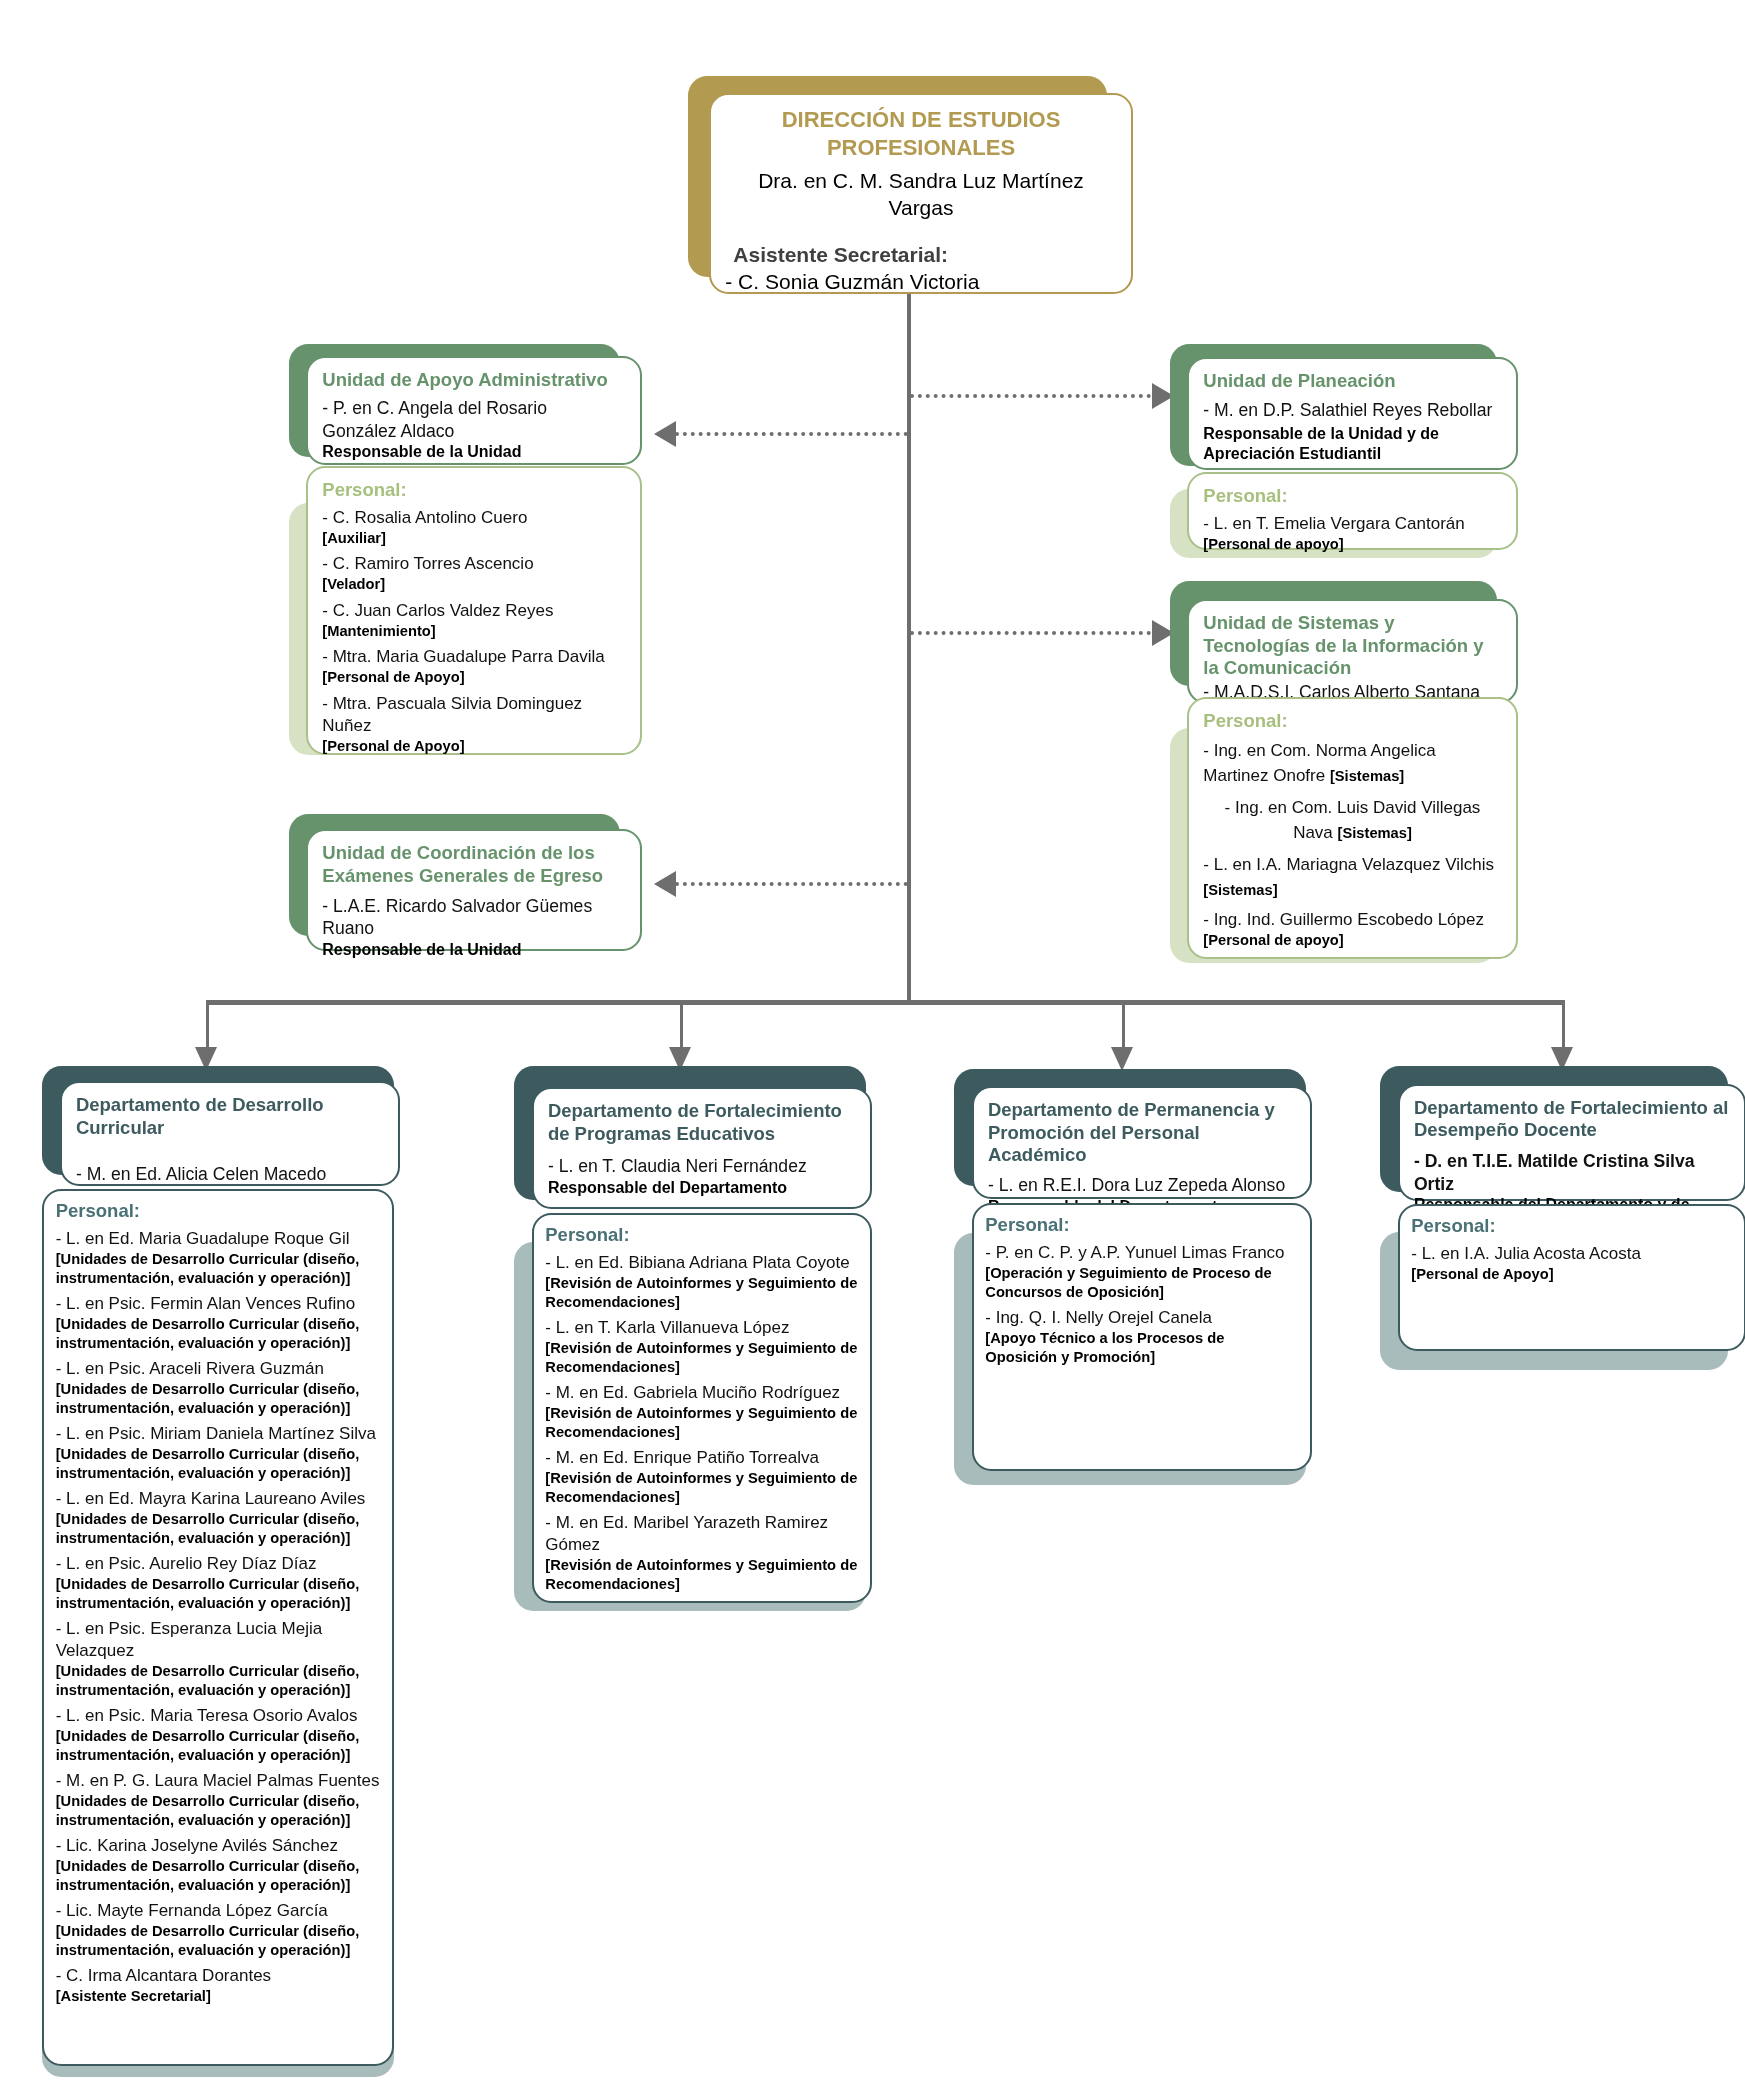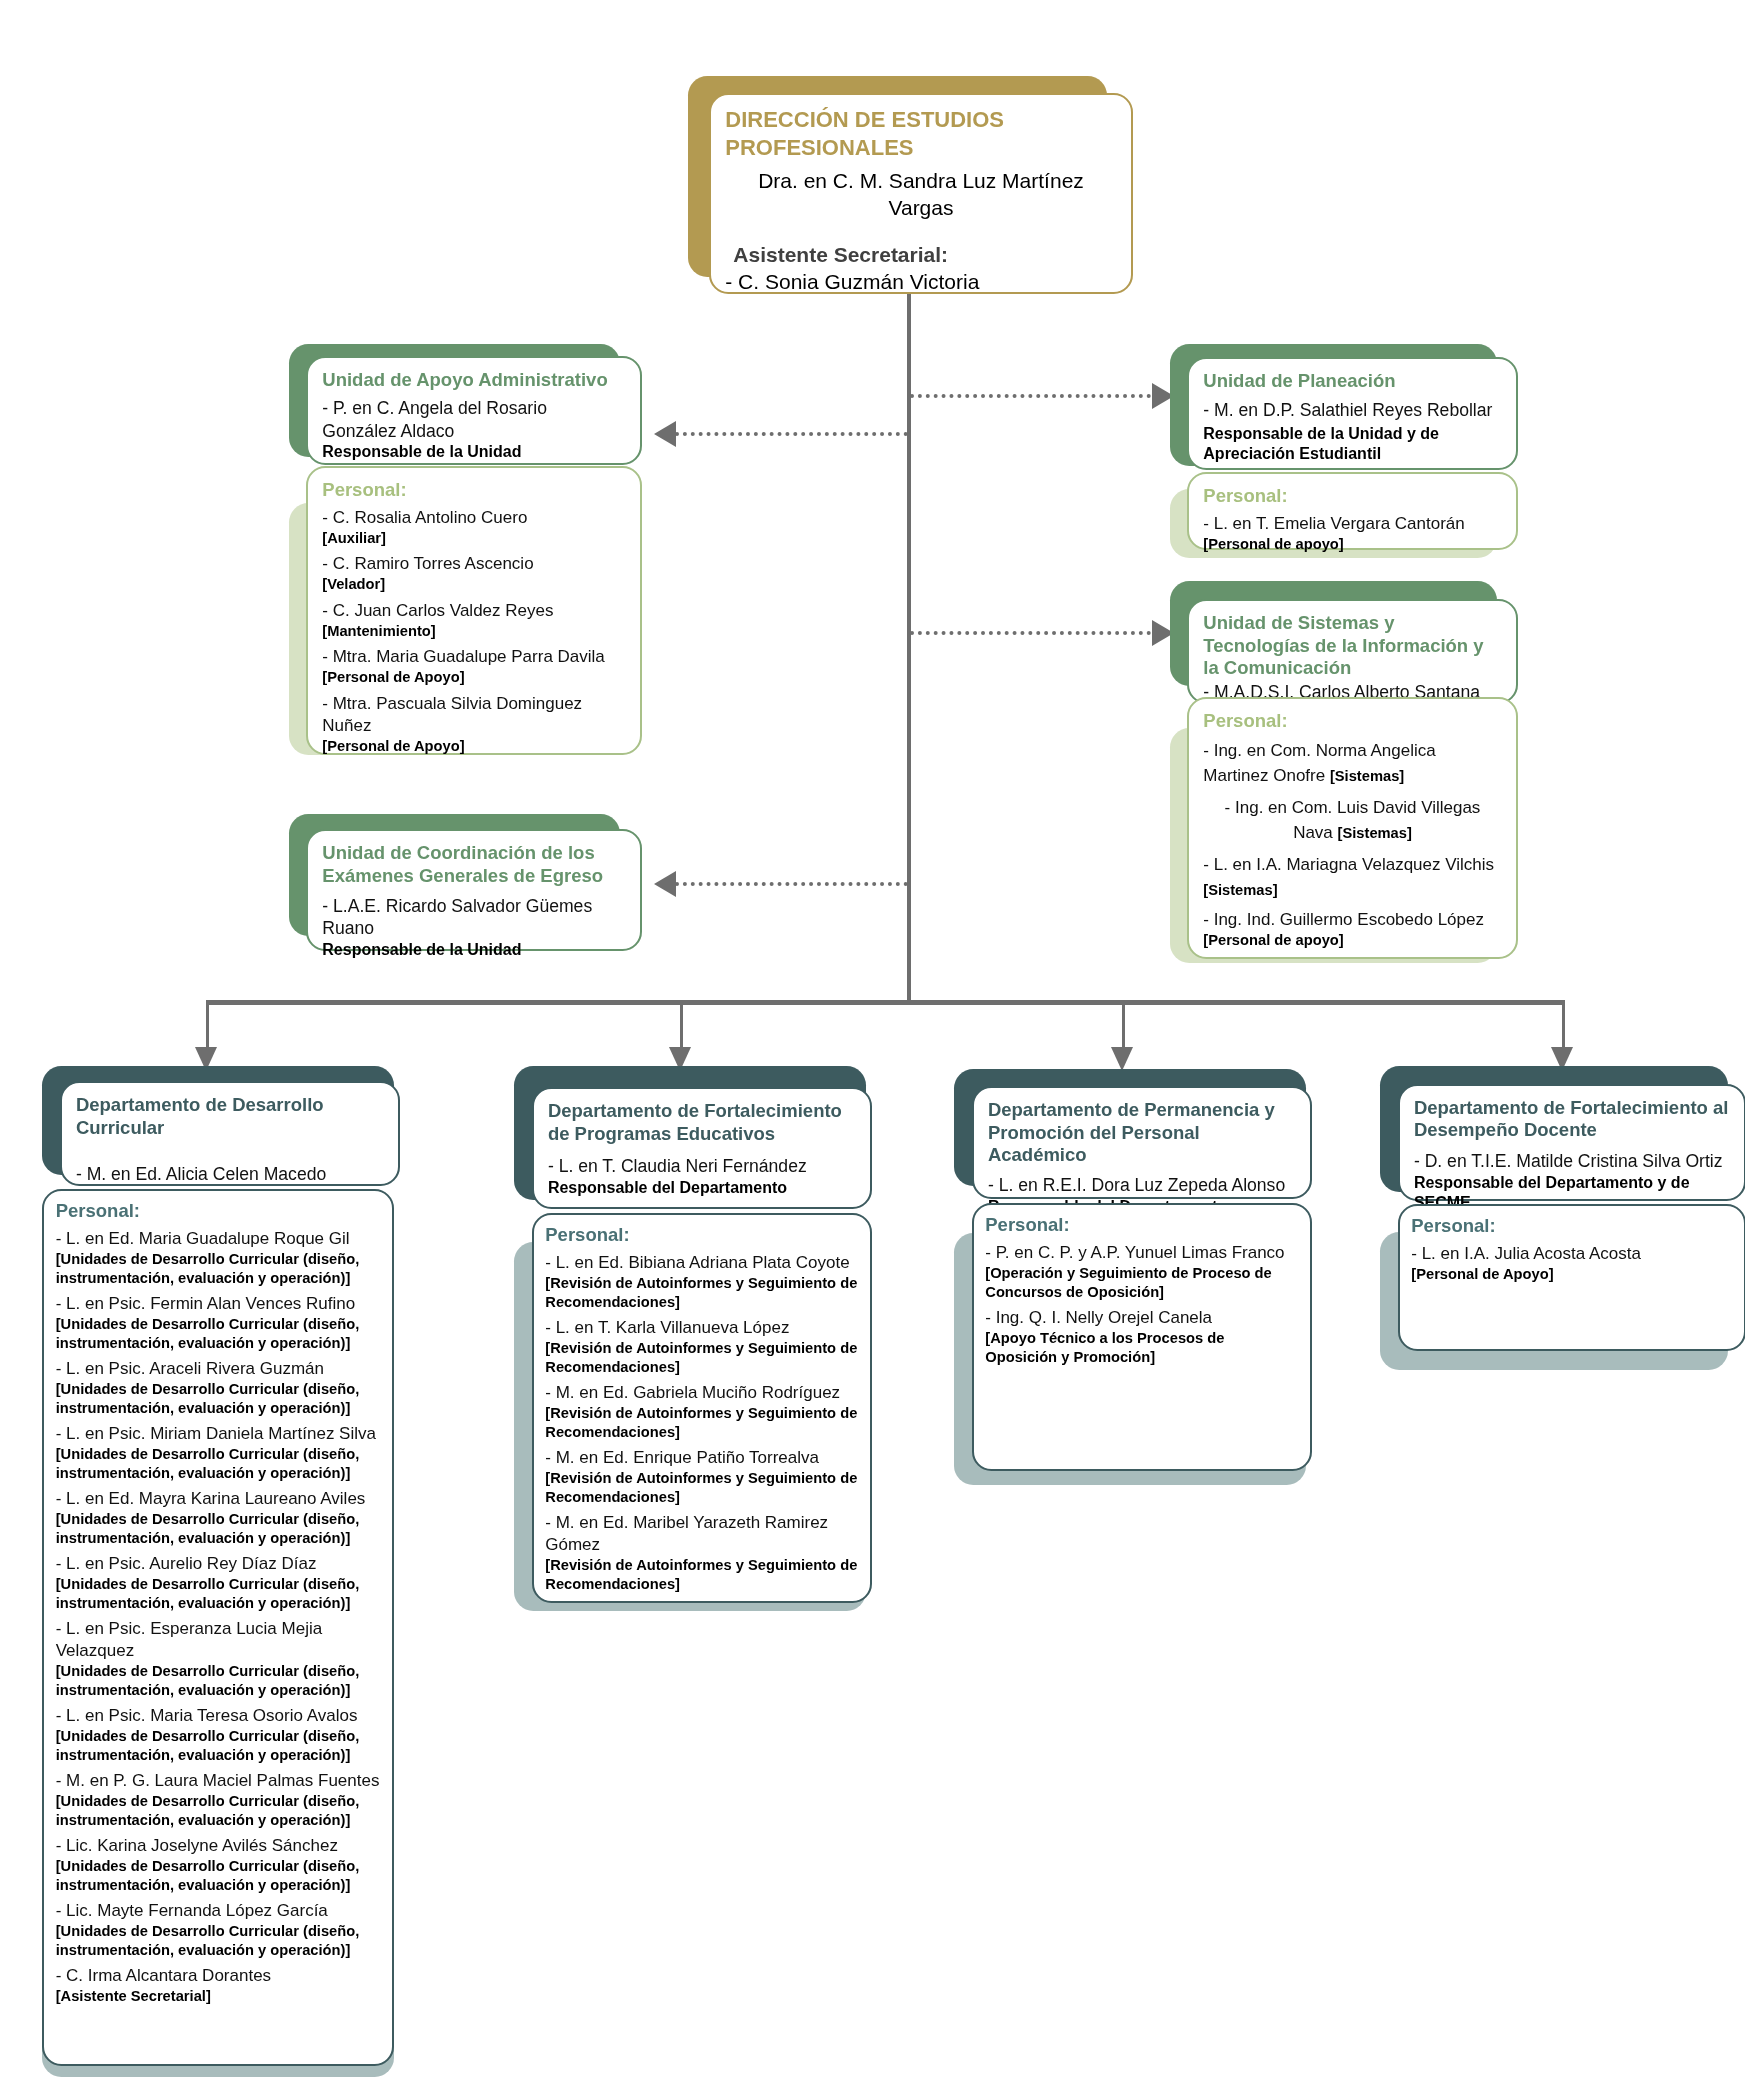--- a/index.html
+++ b/index.html
@@ -19,21 +19,21 @@
     position:absolute; background:#ffffff;
     border-radius:19.3px;
   }
   .panel-inner { padding:11px 14.3px 11px 14.3px; }
 
   
   .gold-shadow { background:#B39A51; }
   .gold-panel { border:2.9px solid #B39A51; }
   .gold-title {
     color:#B39A51; font-weight:bold; font-size:22px;
-    line-height:1.25;
+    text-align:center; line-height:1.25;
   }
   .gold-name { color:#000; font-size:21px; text-align:center; line-height:1.3; }
   .gold-sub { color:#404040; font-weight:bold; font-size:21px;margin-left:8px; }
   .gold-sub-item { color:#000; font-size:21px; }
 
   
   .grn-shadow { background:#66936C; }
   .grn-panel { border:2.1px solid #66936C; }
   .grn-title { color:#66936C; font-weight:bold; font-size:18.5px; line-height:1.22; }
   .line-name { color:#111; font-size:17.6px; line-height:1.28; }
@@ -336,21 +336,21 @@
           <div class="nm">- Ing. Q. I. Nelly Orejel Canela</div>
           <div class="tg">[Apoyo Técnico a los Procesos de Oposición y Promoción]</div>
         </div>
     </div>
   </div>
 
   <div class="card" style="left:1380px; top:1066px; width:369px; height:340px;">
     <div class="shadow teal-shadow" style="left:0; top:0; width:348px; height:126px;"></div>
     <div class="panel teal-panel panel-inner" style="left:17.6px; top:17.6px; width:348px; height:117px;">
       <div class="teal-title">Departamento de Fortalecimiento al Desempeño Docente</div>
-      <div class="line-name" style="margin-top:8.4px;">- D. en T.I.E. Matilde Cristina Silva Ortiz</div>
+      <div class="line-name" style="margin-top:8.4px;font-weight:bold;">- D. en T.I.E. Matilde Cristina Silva Ortiz</div>
       <div class="line-role">Responsable del Departamento y de SECME</div>
     </div>
 
     <div class="shadow teal-pshadow" style="left:0; top:166px; width:348px; height:138px;"></div>
     <div class="panel teal-ppanel" style="left:17.6px; top:138px; width:348px; height:147px; padding:9.2px 11.7px;">
       <div class="teal-phead">Personal:</div>
       <div class="entry">
           <div class="nm">- L. en I.A. Julia Acosta Acosta</div>
           <div class="tg">[Personal de Apoyo]</div>
         </div>

